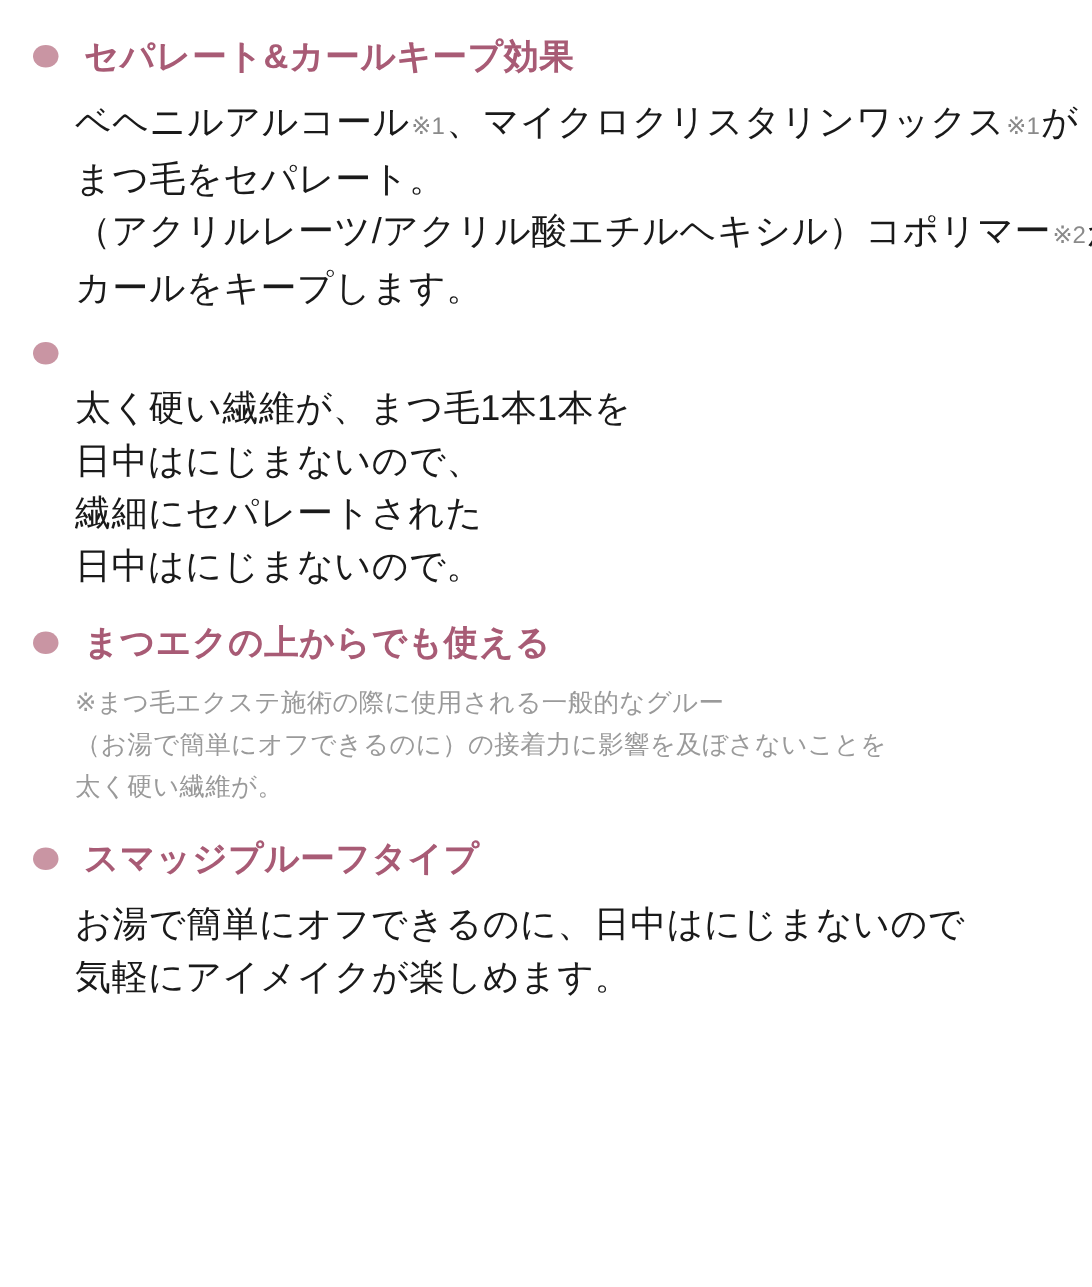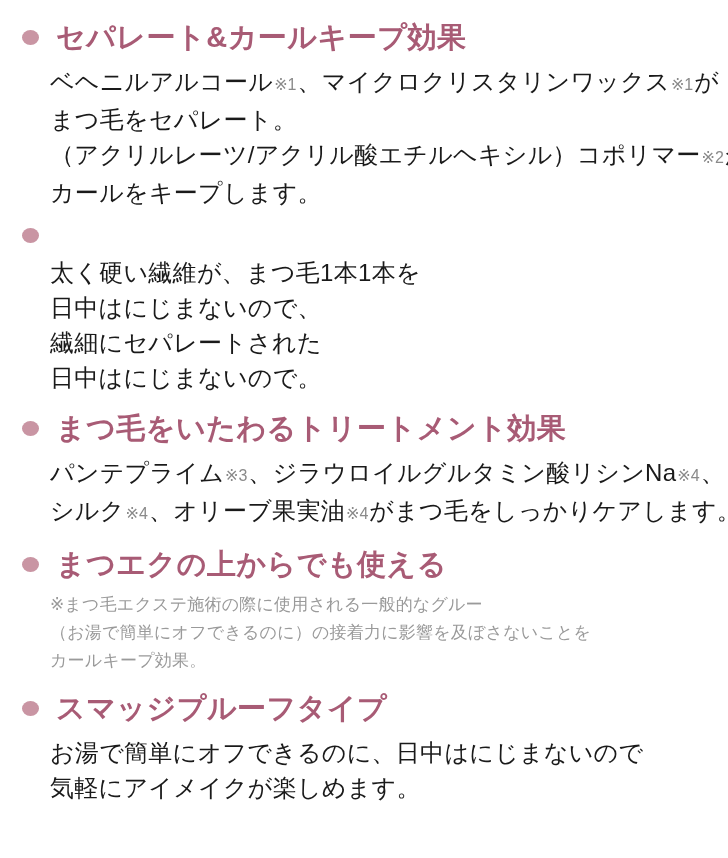--- a/index.html
+++ b/index.html
@@ -33,21 +33,21 @@
   .bullet{
     flex:0 0 auto;
     width:17px;
     height:15px;
     border-radius:50%;
     background:var(--bullet);
     margin-right:17px;
   }
   .heading{
     margin:0;
-    font-size:29px;
+    font-size:23px;
     line-height:30px;
     font-weight:bold;
     color:var(--accent);
     letter-spacing:0.5px;
   }
   .body{
     margin-left:28px;
     font-size:24px;
     line-height:35px;
     color:var(--body);
@@ -95,40 +95,30 @@
       <span class="bullet"></span>
     </div>
     <div class="body">
         <div class="line">太く硬い繊維が、まつ毛1本1本を</div>
         <div class="line">日中はにじまないので、</div>
         <div class="line">繊細にセパレートされた</div>
         <div class="line">日中はにじまないので。</div>
       </div>
   </section>
 
-  <section class="section">
-    <div class="head-row">
-      <span class="bullet"></span>
-      <h2 class="heading">まつ毛をいたわるトリートメント効果</h2>
-    </div>
-    <div class="body">
-        <div class="line">パンテプライム<span class="ref">※3</span>、ジラウロイルグルタミン酸リシンNa<span class="ref">※4</span>、</div>
-        <div class="line">シルク<span class="ref">※4</span>、オリーブ果実油<span class="ref">※4</span>がまつ毛をしっかりケアします。</div>
-      </div>
-  </section>
 
   <section class="section">
     <div class="head-row">
       <span class="bullet"></span>
       <h2 class="heading">まつエクの上からでも使える</h2>
     </div>
     <div class="body note">
         <div class="line">※まつ毛エクステ施術の際に使用される一般的なグルー</div>
         <div class="line">（お湯で簡単にオフできるのに）の接着力に影響を及ぼさないことを</div>
-        <div class="line">カールキープ効果。</div>
+        <div class="line">太く硬い繊維が。</div>
       </div>
   </section>
 
   <section class="section">
     <div class="head-row">
       <span class="bullet"></span>
       <h2 class="heading">スマッジプルーフタイプ</h2>
     </div>
     <div class="body">
         <div class="line">お湯で簡単にオフできるのに、日中はにじまないので</div>

